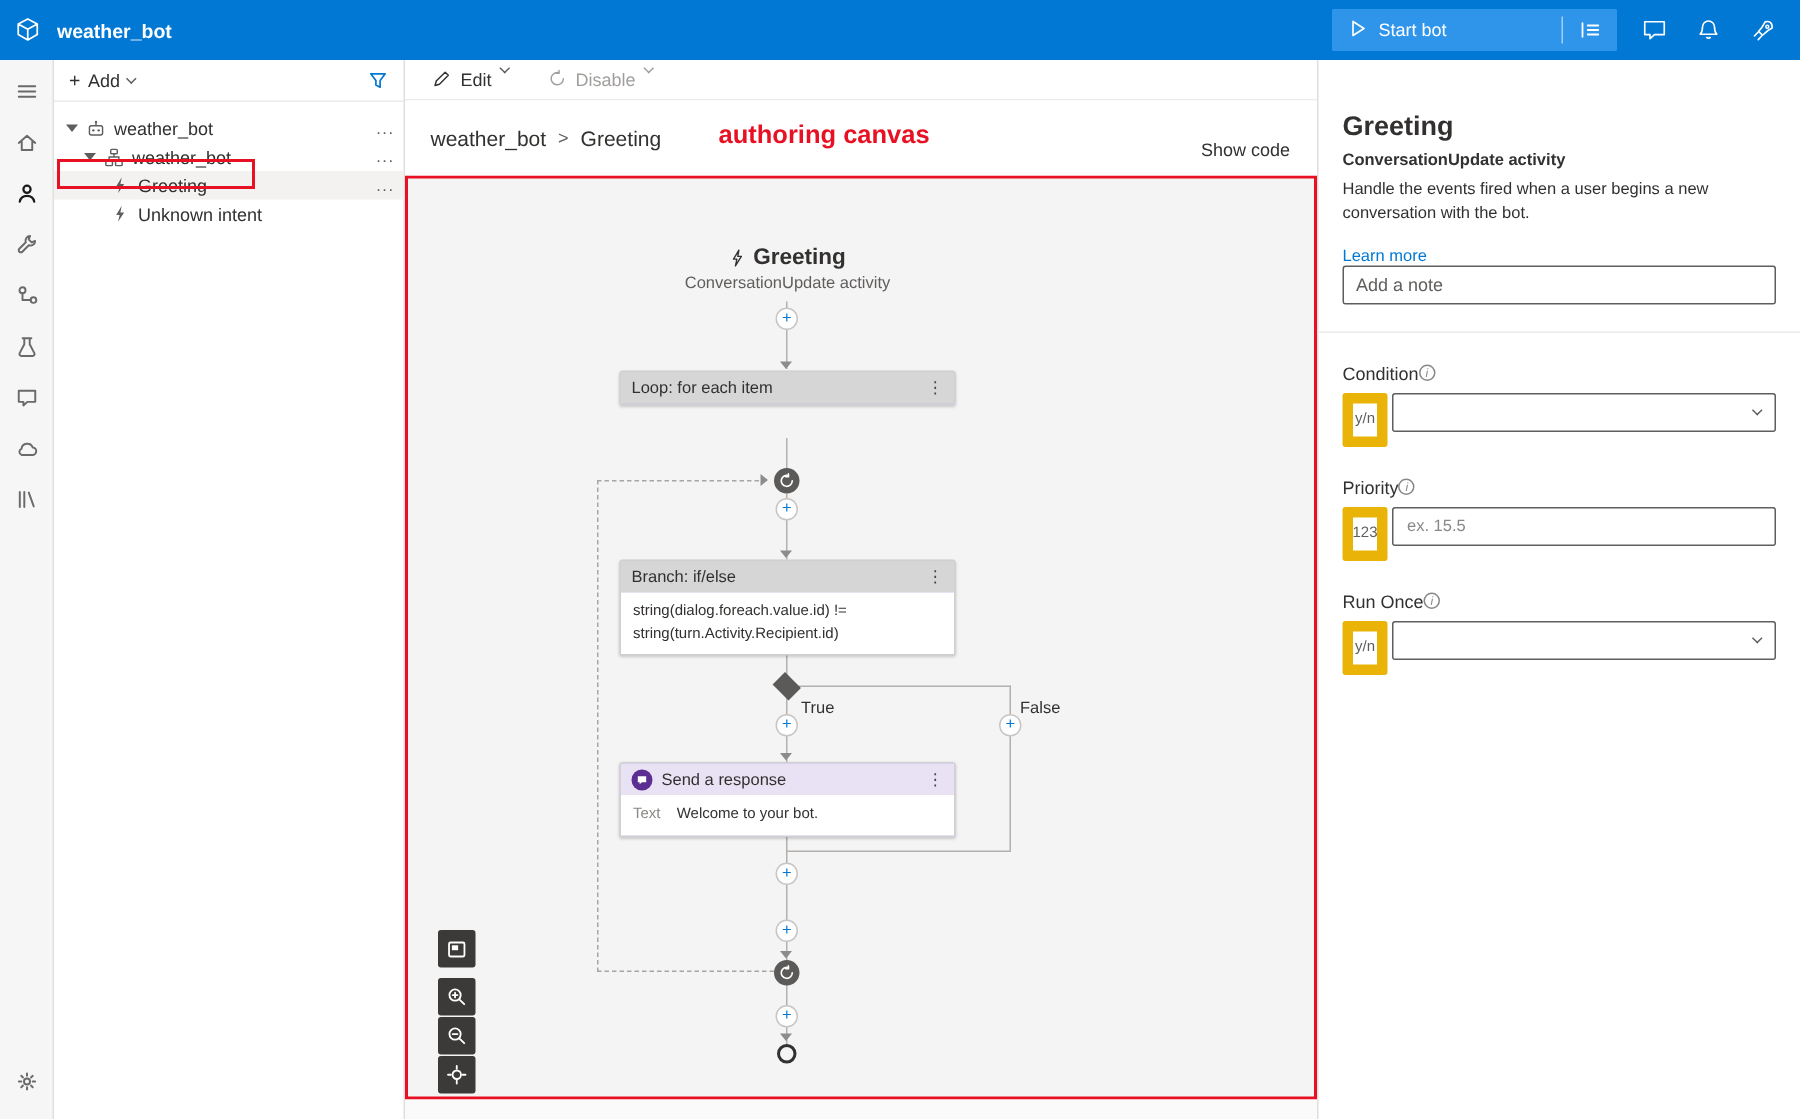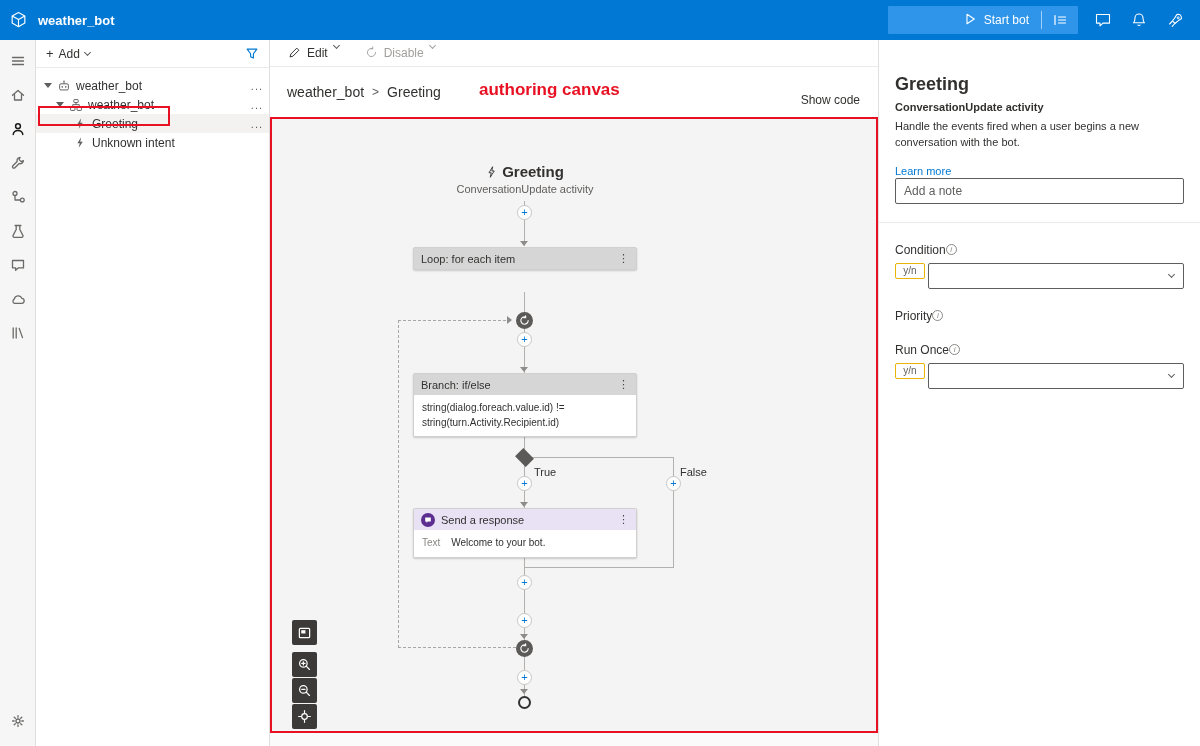--- a/index.html
+++ b/index.html
@@ -6,21 +6,21 @@
   html,body { width:1200px; height:746px; overflow:hidden; }
   body { font-family:"Liberation Sans","DejaVu Sans",sans-serif; font-size:12px; color:#323130; background:#fff; }
   .app { width:1200px; height:746px; display:flex; flex-direction:column; }
 
   
   .topbar { height:40px; background:#0078d4; display:flex; align-items:center; color:#fff; flex:0 0 40px; }
   .logo { width:36px; display:flex; justify-content:center; }
   .tb-title { font-size:13px; font-weight:700; margin-left:2px; }
   .tb-right { margin-left:auto; display:flex; align-items:center; gap:14px; padding-right:14px; }
   .startbot { display:flex; align-items:center; height:28px; background:#2e95ea; border-radius:1px; width:190px; cursor:pointer; }
-  .startbot-main { display:flex; align-items:center; gap:8px; padding:16px 12px; flex:1; height:100%;justify-content:flex-end; }
+  .startbot-main { display:flex; align-items:center; gap:8px; padding:16px 12px; flex:1; height:100%; }
   .startbot-sep { width:1px; height:18px; background:rgba(255,255,255,.55); }
   .startbot-side { width:36px; height:100%; display:flex; align-items:center; justify-content:center; }
   .tb-icon { width:22px; height:22px; display:flex; align-items:center; justify-content:center; cursor:pointer; }
 
   
   .bodyrow { flex:1; display:flex; min-height:0; }
 
   
   .rail { width:36px; background:#f6f6f6; border-right:1px solid #e1dfdd; display:flex; flex-direction:column; align-items:center; padding:8px 0 12px; gap:8px; }
   .rail-item { width:28px; height:26px; display:flex; align-items:center; justify-content:center; cursor:pointer; border-radius:2px; }
@@ -92,21 +92,21 @@
   .p-sub { font-size:11px; font-weight:700; margin-top:6px; }
   .p-desc { font-size:11px; margin-top:6px; line-height:1.45; color:#323130; }
   .p-link { font-size:11px; color:#0078d4; margin-top:14px; display:inline-block; cursor:pointer; }
   .p-note { width:100%; height:26px; border:1px solid #605e5c; border-radius:2px; font-size:12px; padding:0 8px; font-family:inherit; color:#323130; }
   .p-note::placeholder { color:#605e5c; }
   .p-div { border-bottom:1px solid #edebe9; margin:18px -16px 0; }
   .fgroup { margin-top:20px; }
   .flabel { font-size:12px; display:flex; align-items:center; gap:0; }
   .info { width:11px; height:11px; border:1px solid #8a8886; border-radius:50%; color:#8a8886; font-size:8px; line-height:9px; text-align:center; font-style:italic; }
   .frow { display:flex; gap:3px; margin-top:6px; }
-  .fprefix { width:30px; height:16px; border:1px solid #eab308; border-radius:2px; display:flex; align-items:center; justify-content:center; font-size:10px; color:#605e5c; }
+  .fprefix { width:30px; height:36px; border:7px solid #eab308; border-radius:2px; display:flex; align-items:center; justify-content:center; font-size:10px; color:#605e5c; }
   .fcombo { flex:1; height:26px; border:1px solid #605e5c; border-radius:2px; display:flex; align-items:center; padding:0 9px; cursor:pointer; }
   .fcombo .chev { margin-left:auto; }
   .finput { flex:1; height:26px; border:1px solid #605e5c; border-radius:2px; font-size:11px; padding:0 9px; font-family:inherit; }
   .finput::placeholder { color:#8a8886; }
 </style>
 </head>
 <body>
 
 <div class="app">
 
@@ -447,20 +447,24 @@
               <span class="chev"></span>
             </div>
         </div>
       </div>
 
       <div class="fgroup">
         <div class="flabel">
           <span>Priority</span>
           <span class="info">i</span>
         </div>
+        <div class="frow">
+          <span class="fprefix">123</span>
+          <input class="finput" placeholder="ex. 15.5" style="">
+        </div>
       </div>
 
       <div class="fgroup">
         <div class="flabel">
           <span>Run Once</span>
           <span class="info">i</span>
         </div>
         <div class="frow">
           <span class="fprefix">y/n</span>
           <div class="fcombo">

